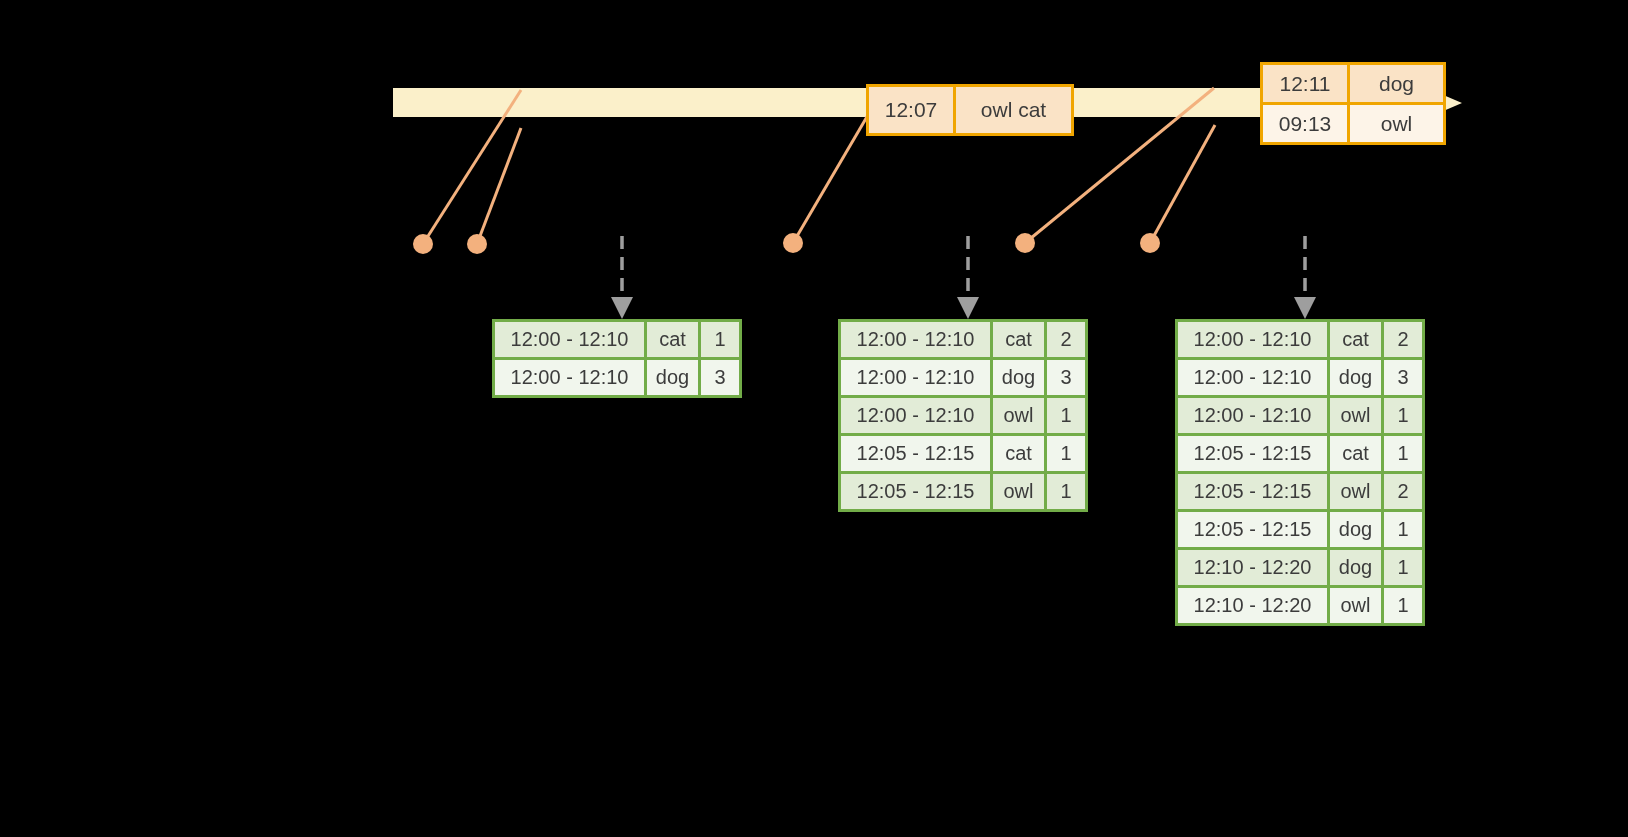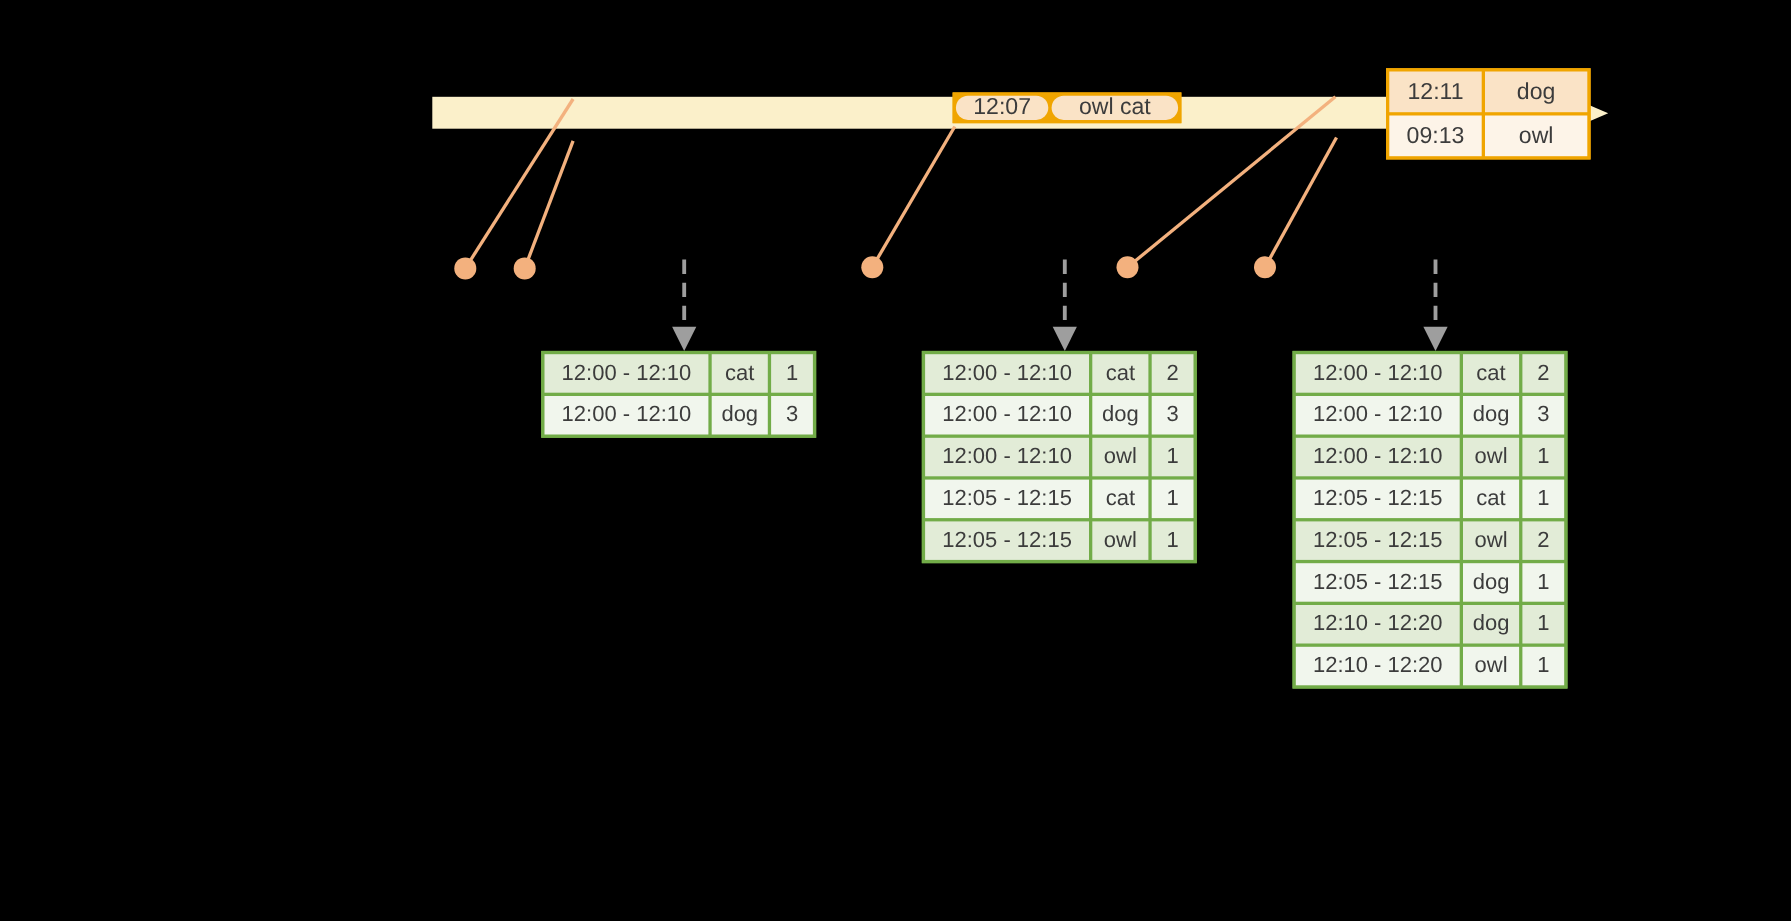--- a/index.html
+++ b/index.html
@@ -33,21 +33,21 @@
     border:3px solid var(--event-border);
     background:var(--event-border);
     display:flex;flex-direction:column;gap:3px;
     font-size:21px;
   }
   .etable .erow{display:flex;gap:3px;}
   .etable .cell{
     display:flex;align-items:center;justify-content:center;
     height:37px;
   }
-  .etable.single .cell{height:22px;border-radius:14px;}
+  .etable.single .cell{height:46px;}
   .etable .time{width:84px;}
   .etable .words{width:115px;}
   .etable.narrow .words{width:93px;}
   .etable .erow:nth-of-type(odd) .cell{background:var(--event-row-dark);}
   .etable .erow:nth-of-type(even) .cell{background:var(--event-row-light);}
 
   
   .rtable{
     position:absolute;
     border:3px solid var(--result-border);

